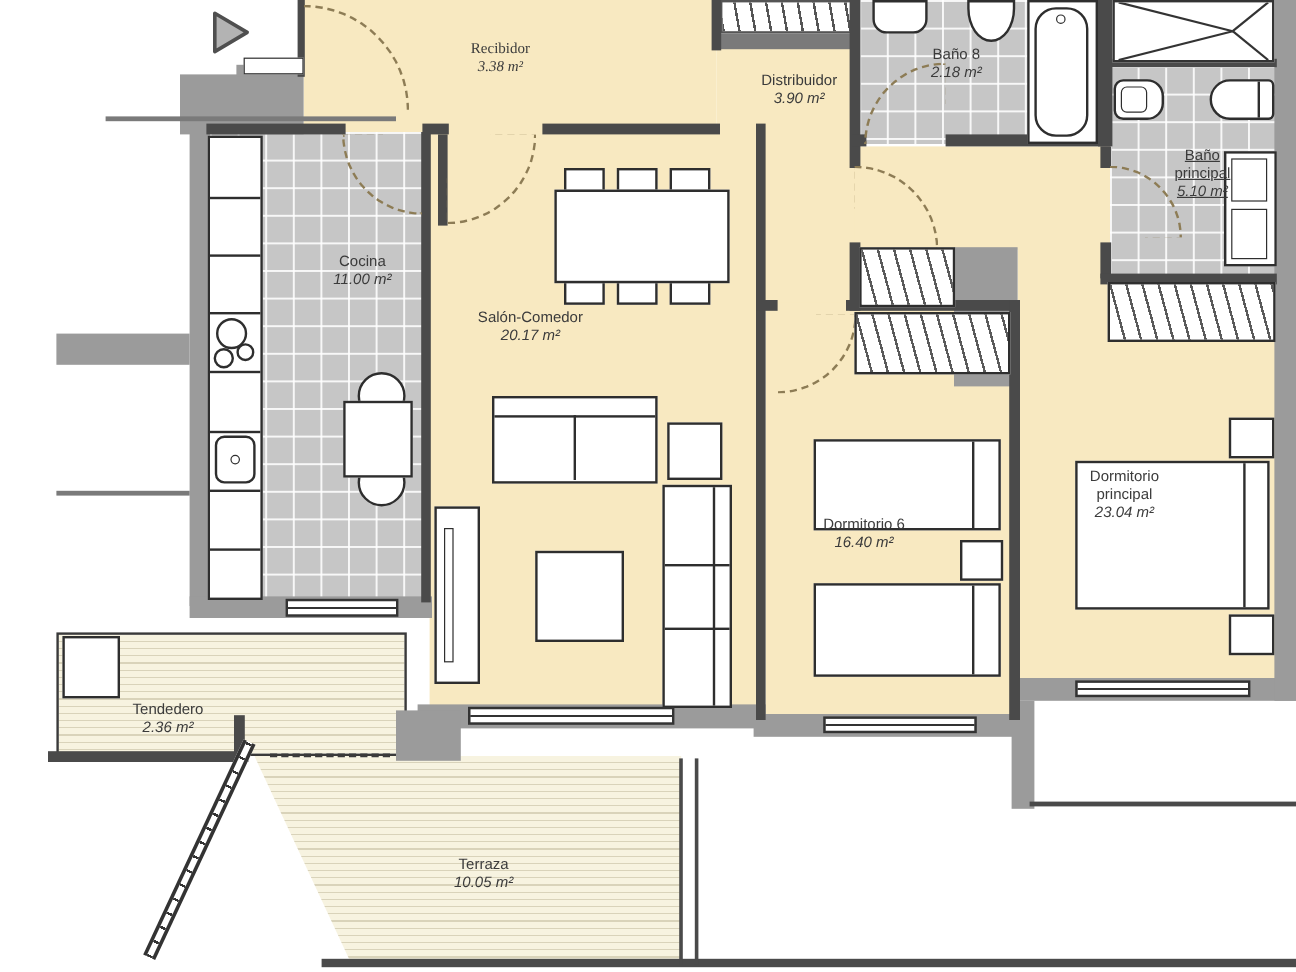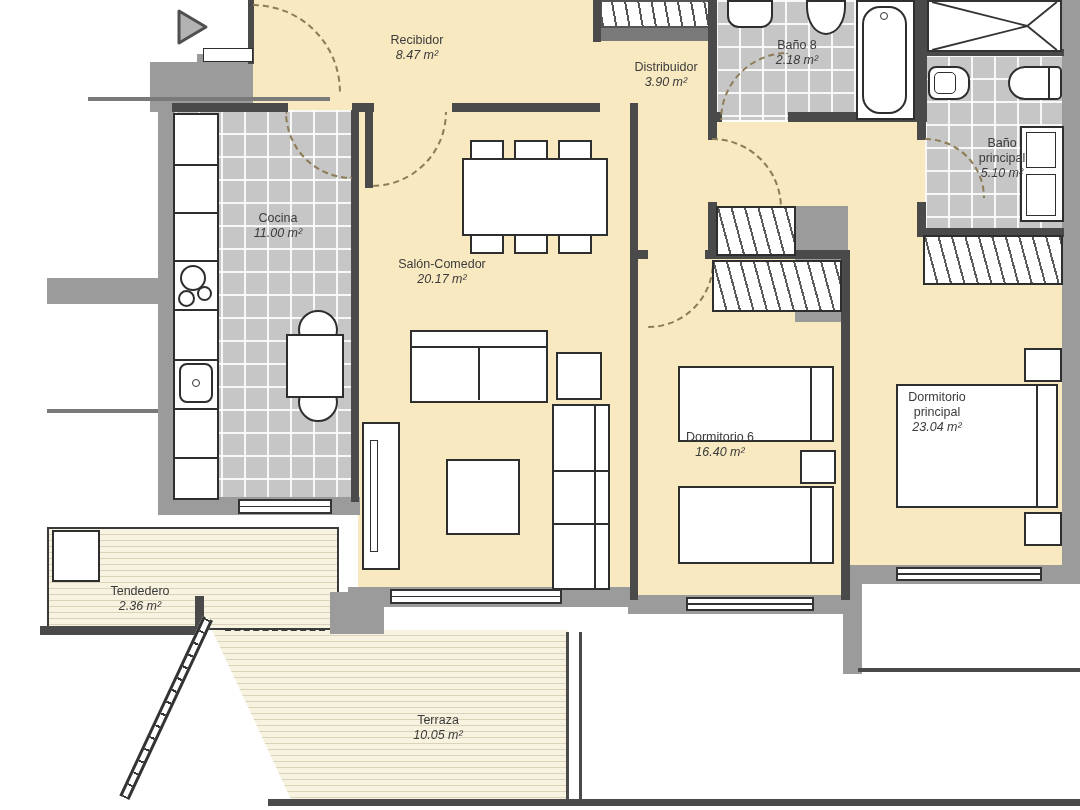--- a/index.html
+++ b/index.html
@@ -201,59 +201,59 @@
   <div class="dash" style="left:225px;top:628px;width:100px;height:0;"></div>
 
   <div class="arc arc-tr" style="left:253px;top:4px;width:88px;height:88px;"></div>
   <div class="arc arc-bl" style="left:285px;top:112px;width:67px;height:67px;"></div>
   <div class="arc arc-br" style="left:372px;top:112px;width:75px;height:75px;"></div>
   <div class="arc arc-tl" style="left:720px;top:52px;width:68px;height:68px;"></div>
   <div class="arc arc-tr" style="left:712px;top:138px;width:70px;height:70px;"></div>
   <div class="arc arc-br" style="left:648px;top:262px;width:66px;height:66px;"></div>
   <div class="arc arc-tr" style="left:925px;top:138px;width:60px;height:60px;"></div>
 
-  <div class="lbl" style="left:417px;top:33px;">
+  <div class="lbl" style="left:417px;top:33px;font-family:Liberation Serif, serif;">
     <span class="rname">Recibidor</span>
-    <span class="rarea">8.47 m²</span>
+    <span class="rarea">3.38 m²</span>
   </div>
   <div class="lbl" style="left:666px;top:60px;">
     <span class="rname">Distribuidor</span>
     <span class="rarea">3.90 m²</span>
   </div>
   <div class="lbl" style="left:797px;top:38px;">
     <span class="rname">Baño 8</span>
     <span class="rarea">2.18 m²</span>
   </div>
-  <div class="lbl" style="left:1002px;top:136px;">
+  <div class="lbl" style="left:1002px;top:122px;text-decoration:underline;">
     <span class="rname">Baño
 principal</span>
     <span class="rarea">5.10 m²</span>
   </div>
-  <div class="lbl" style="left:278px;top:211px;text-align:center;">
+  <div class="lbl" style="left:302px;top:211px;text-align:center;">
     <span class="rname">Cocina</span>
     <span class="rarea">11.00 m²</span>
   </div>
   <div class="lbl" style="left:442px;top:257px;">
     <span class="rname">Salón-Comedor</span>
     <span class="rarea">20.17 m²</span>
   </div>
   <div class="lbl" style="left:720px;top:430px;">
     <span class="rname">Dormitorio 6</span>
     <span class="rarea">16.40 m²</span>
   </div>
   <div class="lbl" style="left:937px;top:390px;">
     <span class="rname">Dormitorio
 principal</span>
     <span class="rarea">23.04 m²</span>
   </div>
   <div class="lbl" style="left:140px;top:584px;">
     <span class="rname">Tendedero</span>
     <span class="rarea">2.36 m²</span>
   </div>
-  <div class="lbl" style="left:403px;top:713px;margin-left:35px;">
+  <div class="lbl" style="left:403px;top:713px;">
     <span class="rname">Terraza</span>
     <span class="rarea">10.05 m²</span>
   </div>
 
   <svg class="abs" style="left:176px;top:8px;width:34px;height:38px;z-index:40;" viewBox="0 0 34 38">
     <polygon points="3,3 30,19 3,35" fill="#b3b3b3" stroke="#4f4f4f" stroke-width="3" stroke-linejoin="round"></polygon>
   </svg>
 
 </div>
 

